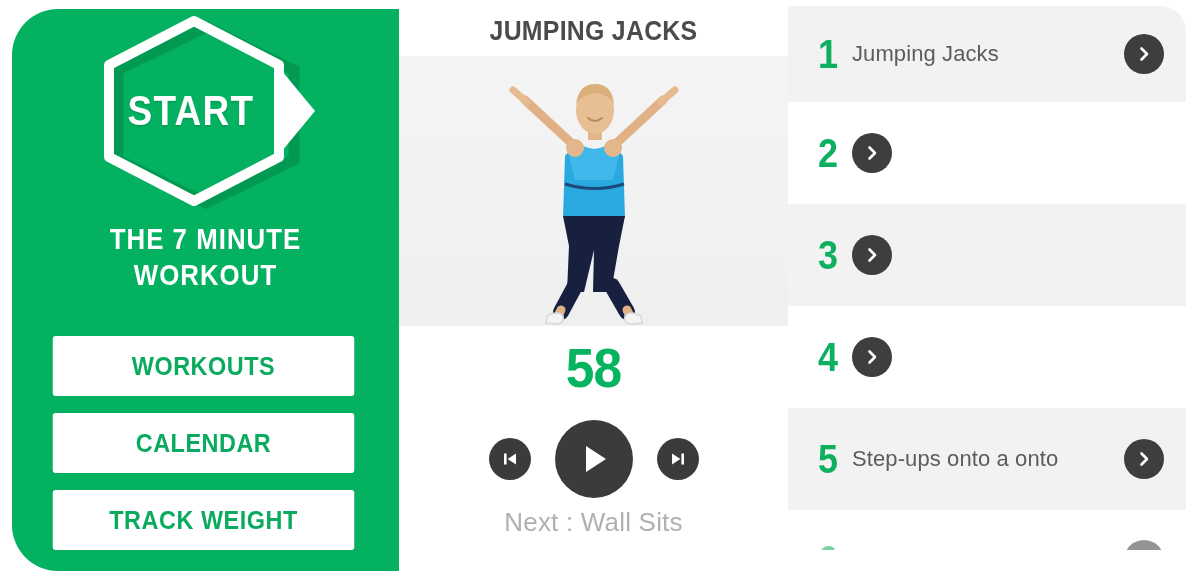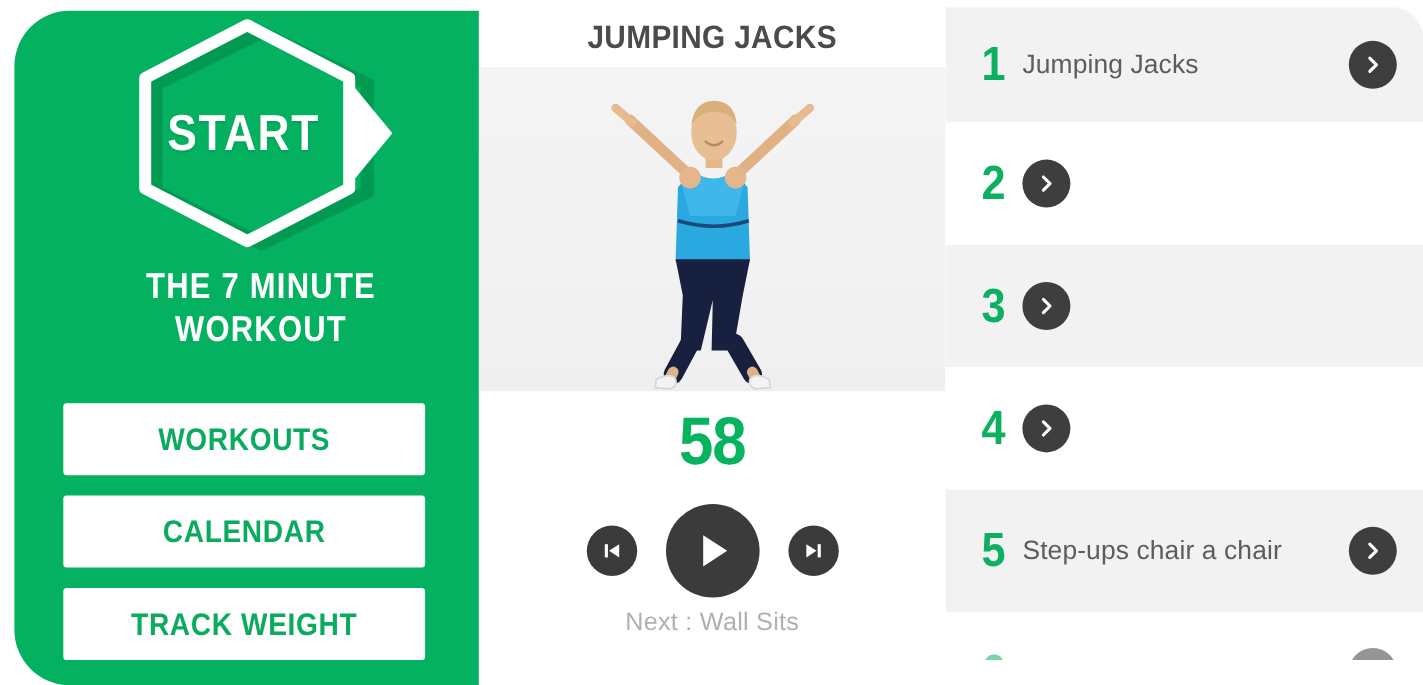--- a/index.html
+++ b/index.html
@@ -27,21 +27,20 @@
   .panel-home {
     position: absolute;
     left: 12px;
     top: 9px;
     width: 387px;
     height: 562px;
     background: #03b160;
     border-top-left-radius: 46px;
     border-bottom-left-radius: 46px;
     overflow: hidden;
-    padding-left: 24px;
   }
   .hex-wrap {
     position: absolute;
     left: 50%;
     top: 4px;
     transform: translateX(-50%);
     width: 230px;
     height: 196px;
   }
   .hex-shadow {
@@ -201,21 +200,21 @@
     justify-content: center;
     flex: 0 0 auto;
   }
   .wk-next {
     position: absolute;
     left: 0;
     right: 0;
     top: 507px;
     text-align: center;
     color: #b0b0b0;
-    font-size: 21px;
+    font-size: 26px;
     letter-spacing: .2px;
   }
 
   
   .panel-list {
     position: absolute;
     left: 788px;
     top: 0;
     width: 398px;
     height: 571px;
@@ -416,21 +415,21 @@
       <div class="ex-num">4</div>
       <div class="ex-chev">
         <svg width="16" height="16" viewBox="0 0 16 16">
             <path d="M5.5,2.5 L11,8 L5.5,13.5" stroke="#ffffff" stroke-width="2.6" fill="none" stroke-linecap="round" stroke-linejoin="round"></path>
           </svg>
       </div>
     </div>
 
     <div class="ex-row alt">
       <div class="ex-num">5</div>
-      <div class="ex-label">Step-ups chair a chair</div>
+      <div class="ex-label">Step-ups onto a onto</div>
       <div class="ex-chev">
         <svg width="16" height="16" viewBox="0 0 16 16">
             <path d="M5.5,2.5 L11,8 L5.5,13.5" stroke="#ffffff" stroke-width="2.6" fill="none" stroke-linecap="round" stroke-linejoin="round"></path>
           </svg>
       </div>
     </div>
 
     <div class="ex-row cut">
       <div class="ex-num">6</div>
       <div class="ex-label">Squats</div>

